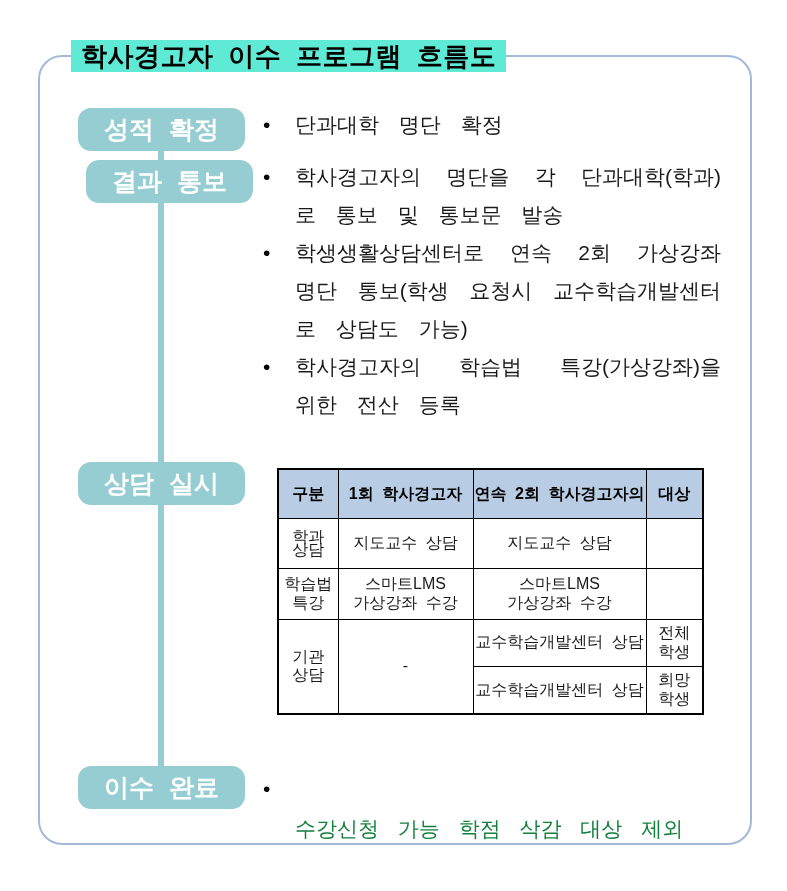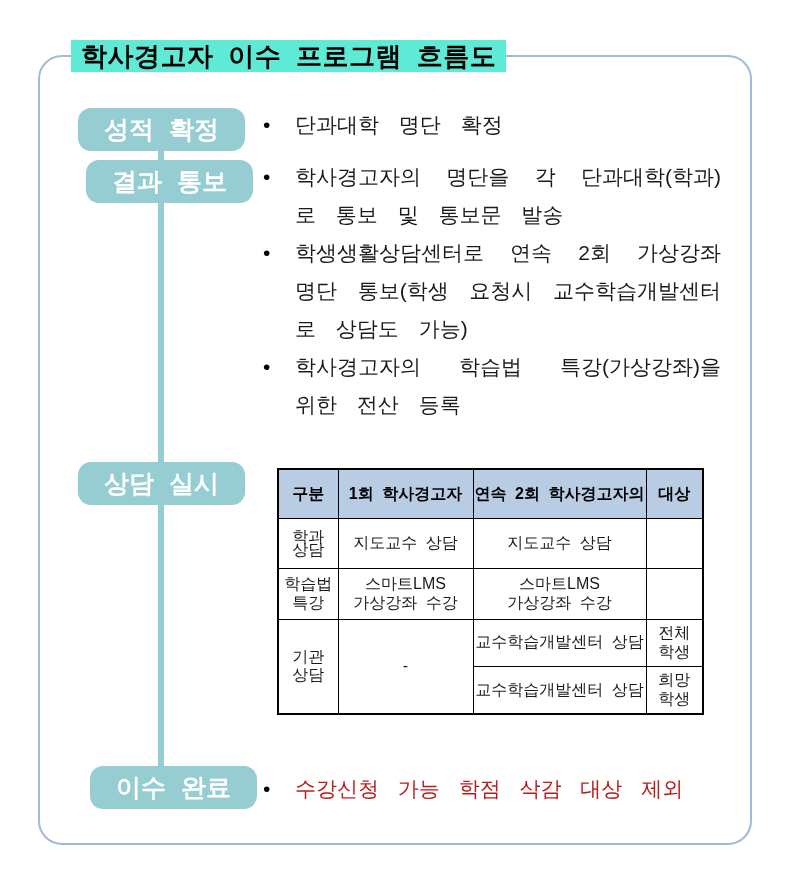--- a/index.html
+++ b/index.html
@@ -25,30 +25,30 @@
   
   .stage{
     position:absolute;left:78px;width:167px;height:43px;box-sizing:border-box;
     background:#96cdd2;border-radius:13px;color:#ffffff;font-weight:bold;
     font-size:25px;display:flex;align-items:center;justify-content:center;
     word-spacing:8px;z-index:2;white-space:nowrap;text-align:right;
   }
   #stage-1{top:108px;}
   #stage-2{top:160px;margin-left:8px;}
   #stage-3{top:462px;}
-  #stage-4{top:766px;margin-left:12px;}
+  #stage-4{top:766px;}
   
   .notes{position:absolute;font-size:21px;line-height:38px;z-index:2;}
   #notes-a{left:263px;top:106px;width:458px;}
   #notes-b{left:263px;top:158px;width:458px;}
   #notes-c{left:263px;top:770px;width:500px;}
   .bullet{display:flex;align-items:flex-start;}
   .bullet .dot{flex:0 0 32px;color:#000;}
   .bullet .txt{flex:1;text-align:justify;word-spacing:14px;}
-  #notes-c .txt{color:#b91c1c;text-align:left;word-spacing:13px;white-space:nowrap;}
+  #notes-c .txt{color:#15803d;text-align:left;word-spacing:13px;white-space:nowrap;margin-top:40px;}
   
   .ctable{
     position:absolute;left:277px;top:468px;border-collapse:collapse;
     z-index:2;background:#ffffff;table-layout:fixed;
   }
   .ctable col.c1{width:60px;}
   .ctable col.c2{width:135px;}
   .ctable col.c3{width:173px;}
   .ctable col.c4{width:57px;}
   .ctable{border:2.5px solid #000;}

